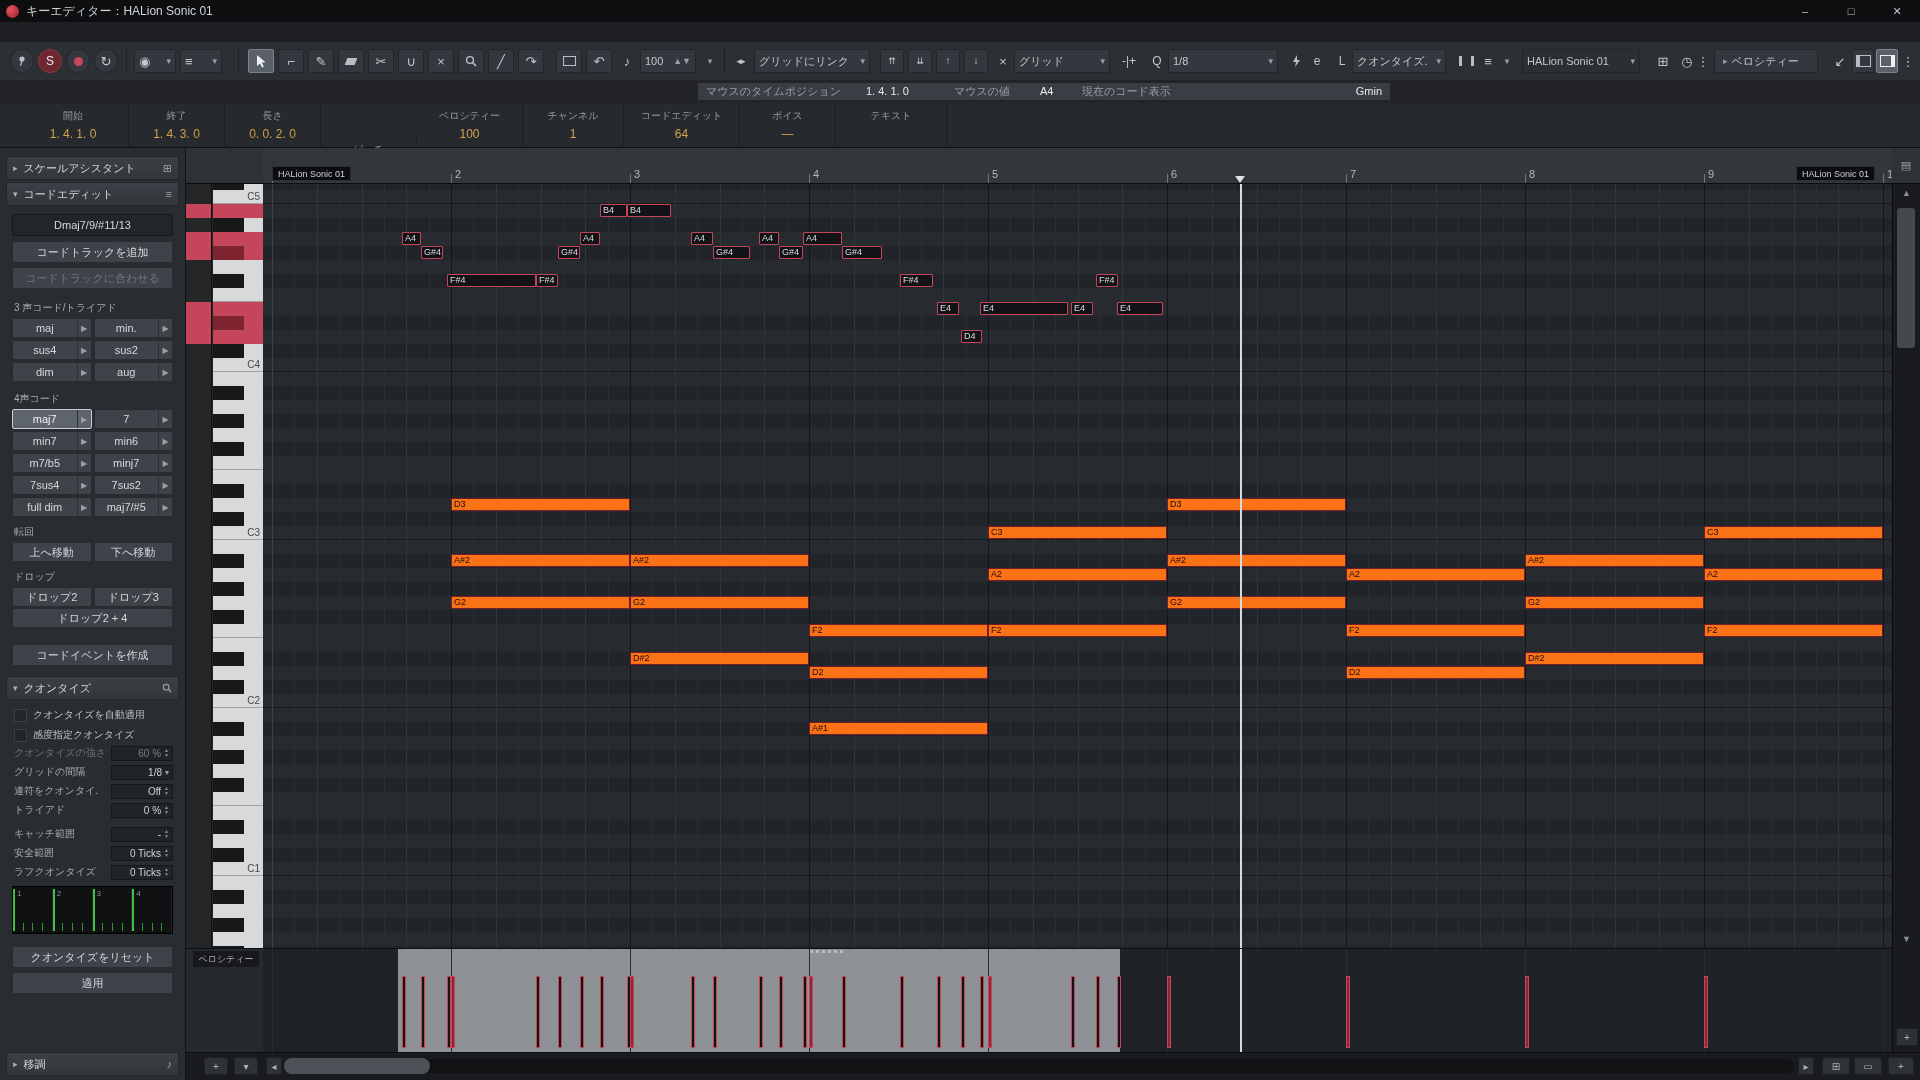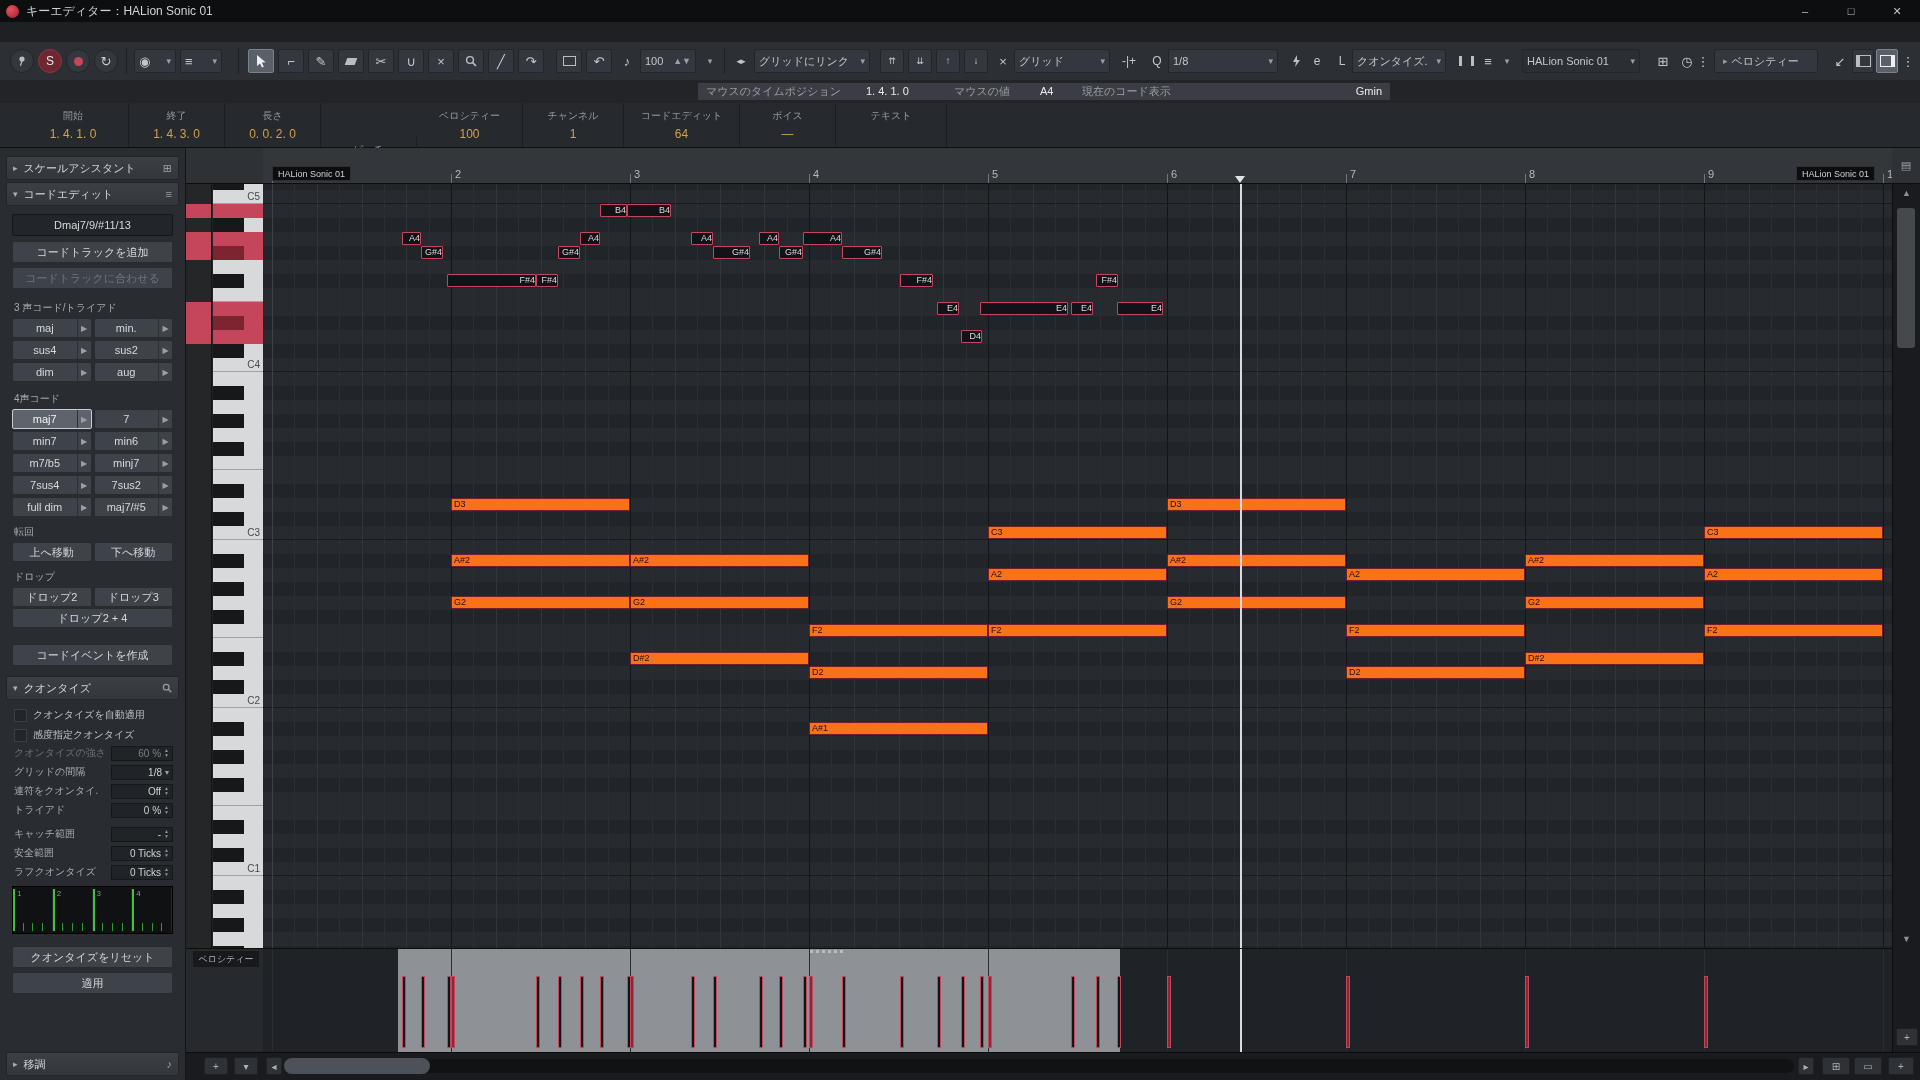--- a/index.html
+++ b/index.html
@@ -88,21 +88,21 @@
   
   #roll{position:absolute;left:77px;top:36px;width:1629px;height:764px;overflow:hidden;background:#272a2f;}
   .rrow{position:absolute;left:0;right:0;height:14px;}
   .rrow.rb{background:#212428;}
   .rrow.rc{box-shadow:inset 0 -1px 0 #17191c;}
   .vl{position:absolute;top:0;bottom:0;width:1px;}
   .vl.e{background:#2b2f33;}
   .vl.q{background:#31363b;}
   .vl.b{background:#131518;}
   .note{position:absolute;height:13px;background:#f97316;border:1px solid #731d2a;border-radius:1px;box-sizing:border-box;font-size:9px;line-height:10px;color:#230b10;padding-left:2px;white-space:nowrap;overflow:hidden;}
-  .note.sel{background:#121316;border-color:#c5465a;color:#d8dbde;overflow:visible;text-align:right;}
+  .note.sel{background:#121316;border-color:#c5465a;color:#d8dbde;overflow:visible;}
   .playhead{position:absolute;top:0;bottom:0;width:2px;background:#d7dbdf;}
   .partline{position:absolute;top:0;bottom:0;width:1px;background:#3d4247;}
   
   #vscroll{position:absolute;left:1706px;top:36px;width:28px;height:764px;background:#191b1e;border-left:1px solid #0c0d0f;box-sizing:border-box;}
   .sarrow{position:absolute;left:0;width:100%;height:18px;display:flex;align-items:center;justify-content:center;color:#8a9095;font-size:9px;}
   #vthumb{position:absolute;left:4px;width:18px;border-radius:3px;background:#45494e;}
   
   #vel-head{position:absolute;left:0;top:800px;width:77px;height:104px;background:#26292d;border-top:1px solid #0c0d0f;box-sizing:border-box;}
   #vel-tag{position:absolute;left:7px;top:2px;width:66px;height:16px;background:#17191c;color:#aeb2b6;font-size:9px;line-height:16px;text-align:center;}
   #vel-lane{position:absolute;left:77px;top:800px;width:1629px;height:104px;background:#1f2226;border-top:1px solid #0c0d0f;box-sizing:border-box;overflow:hidden;}

